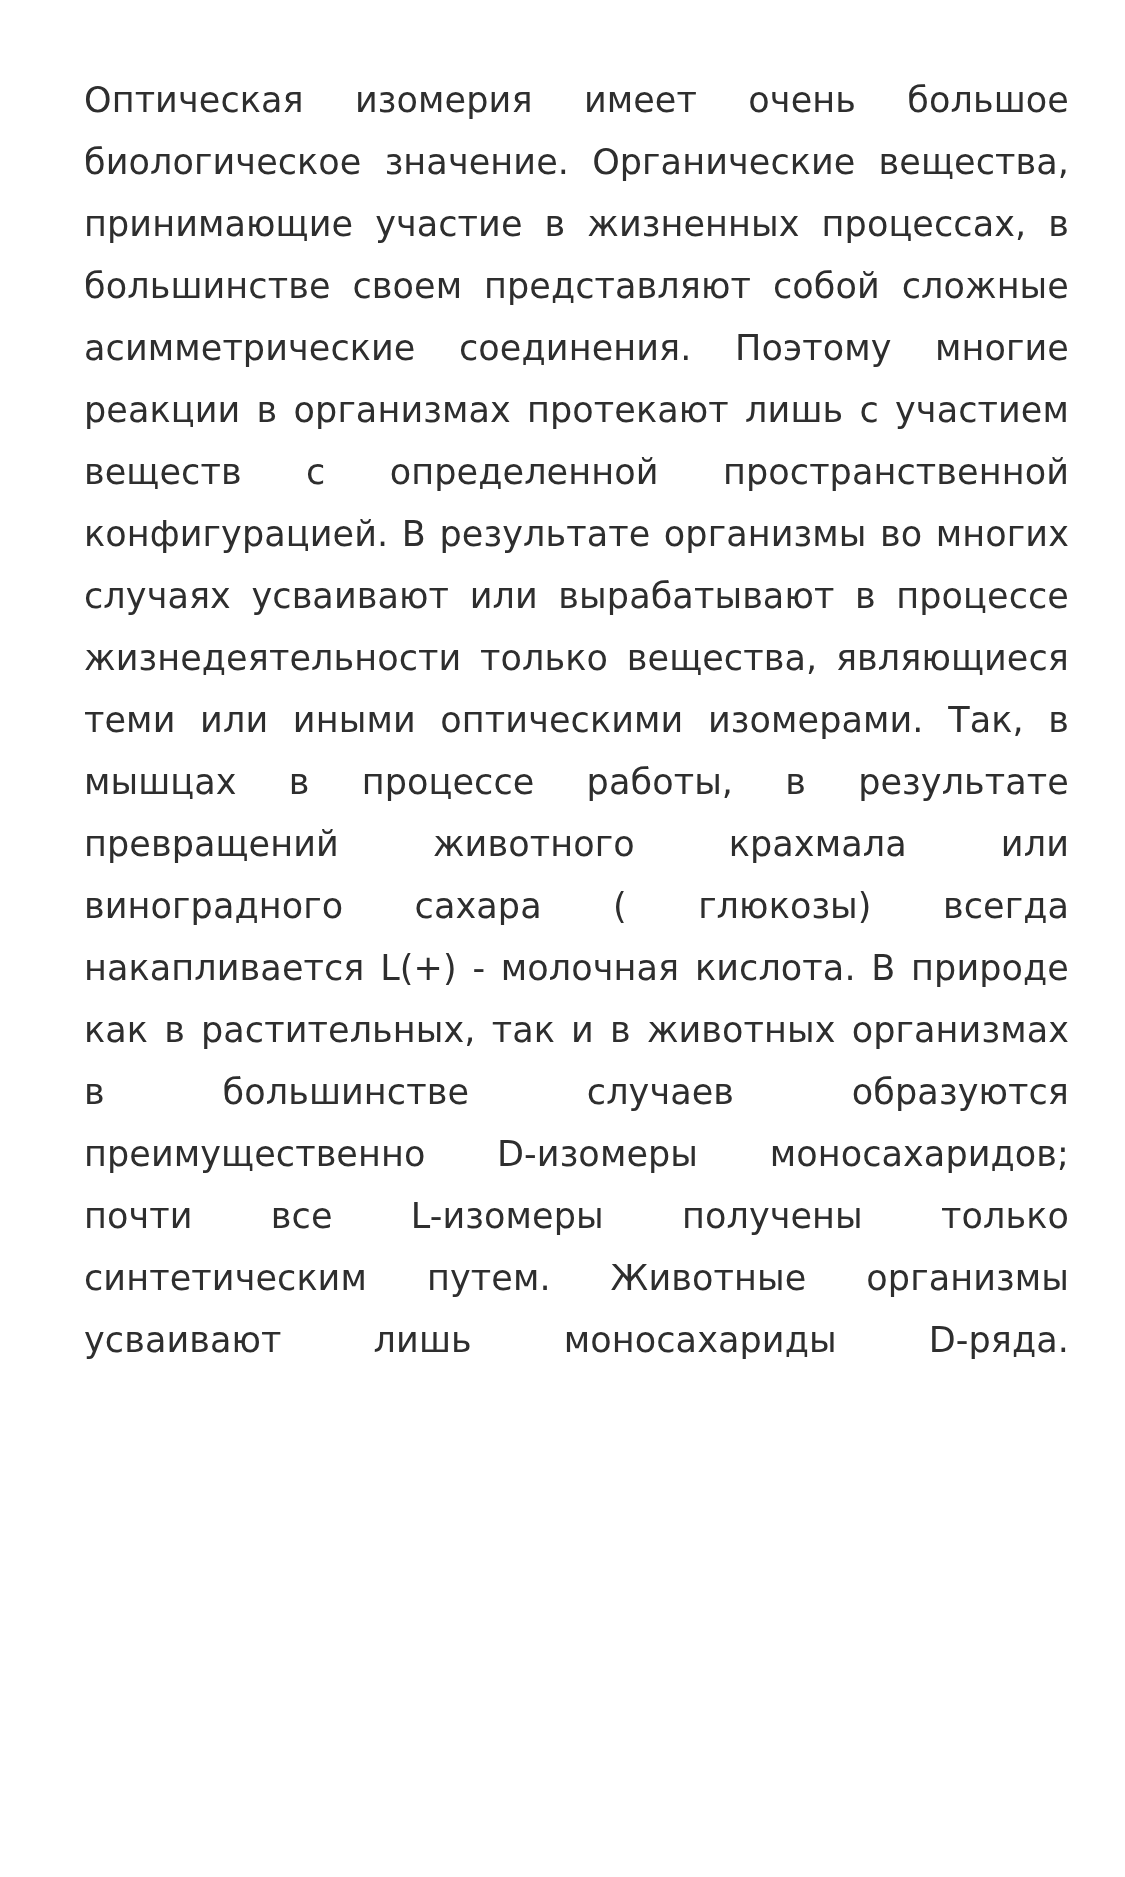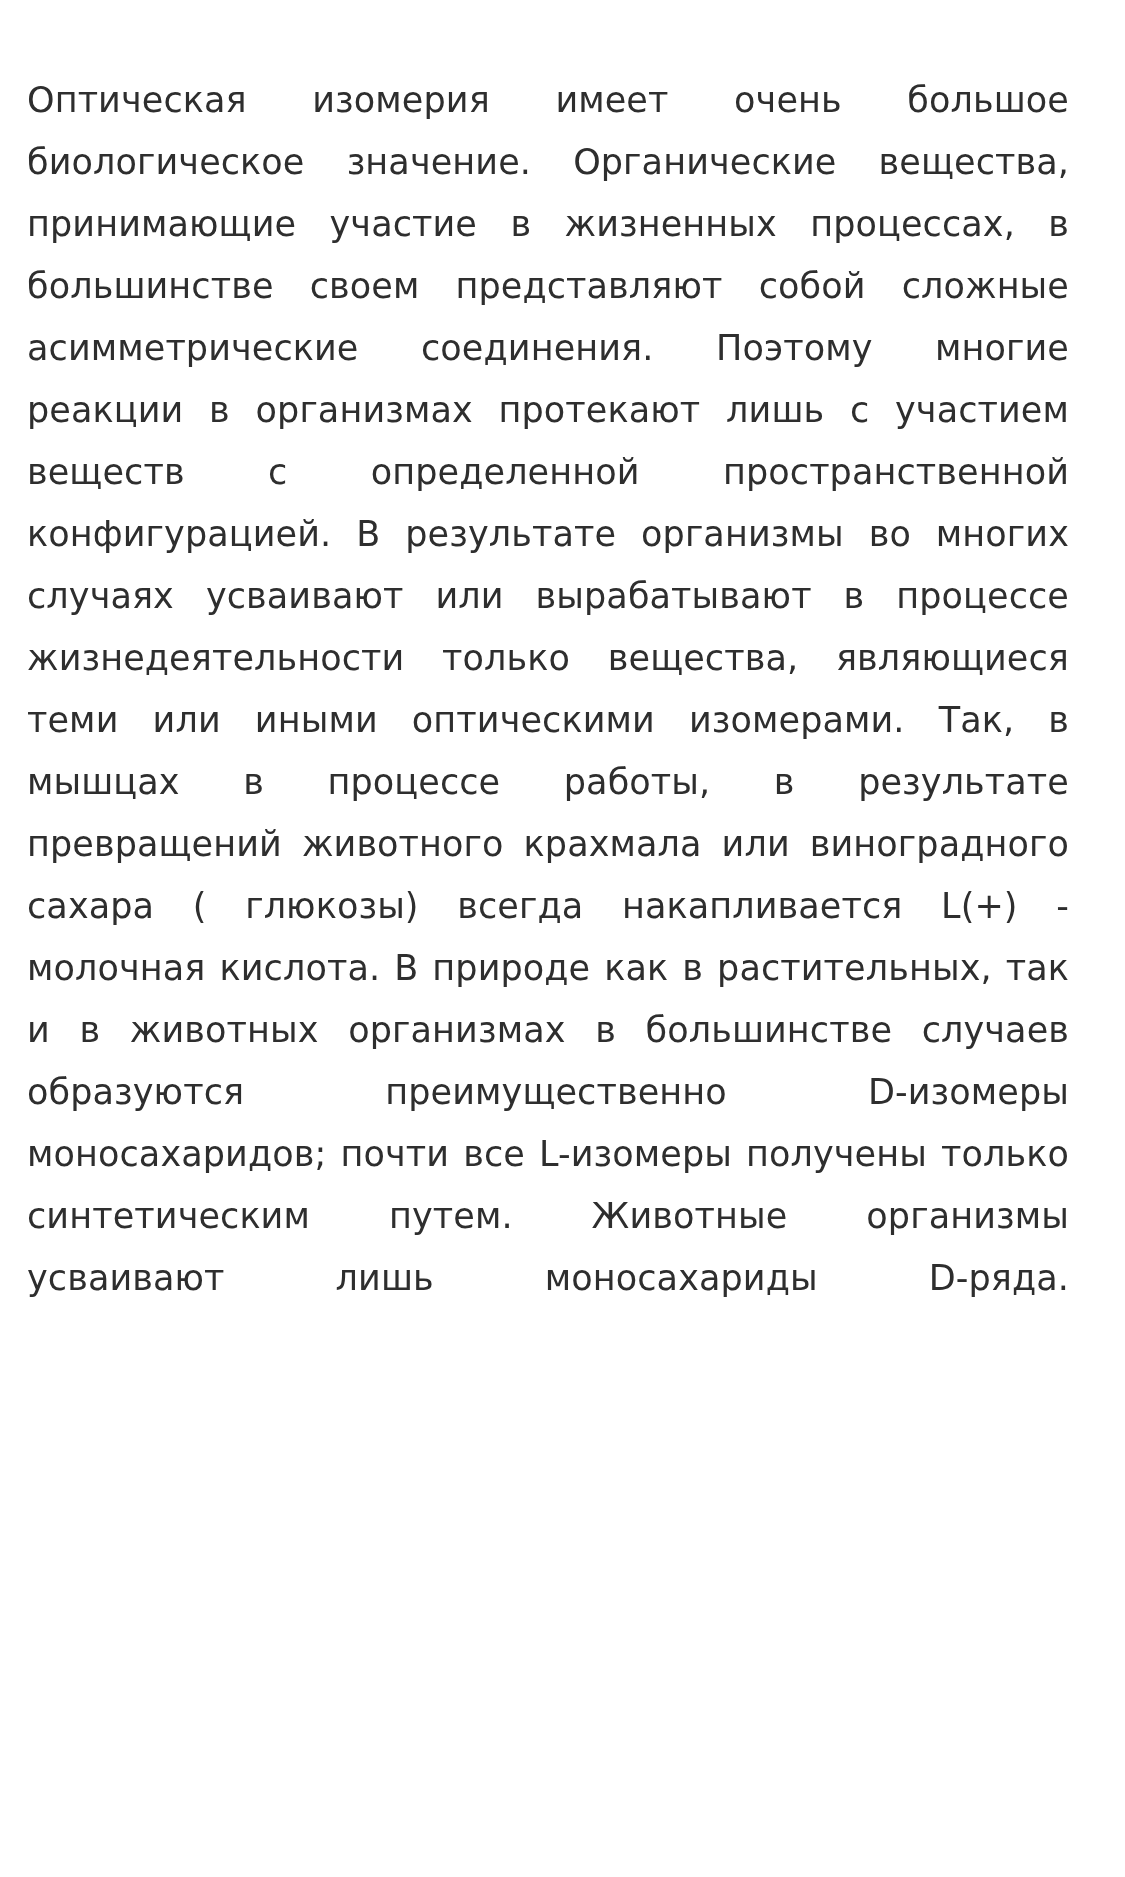--- a/index.html
+++ b/index.html
@@ -11,21 +11,21 @@
     width: 1125px;
     height: 1877px;
     font-family: "DejaVu Sans", sans-serif;
     color: #2b2b2b;
     overflow: hidden;
   }
   .page {
     box-sizing: border-box;
     width: 1125px;
     height: 1877px;
-    padding: 34px 56px 0 27px;
+    padding: 34px 56px 0 84px;
     background: #ffffff;
   }
   .body-text {
     font-size: 35px;
     line-height: 62px;
     text-align: justify;
     text-justify: inter-word;
     letter-spacing: 0.1px;
     color: #2e2e2e;
     font-weight: 400;

